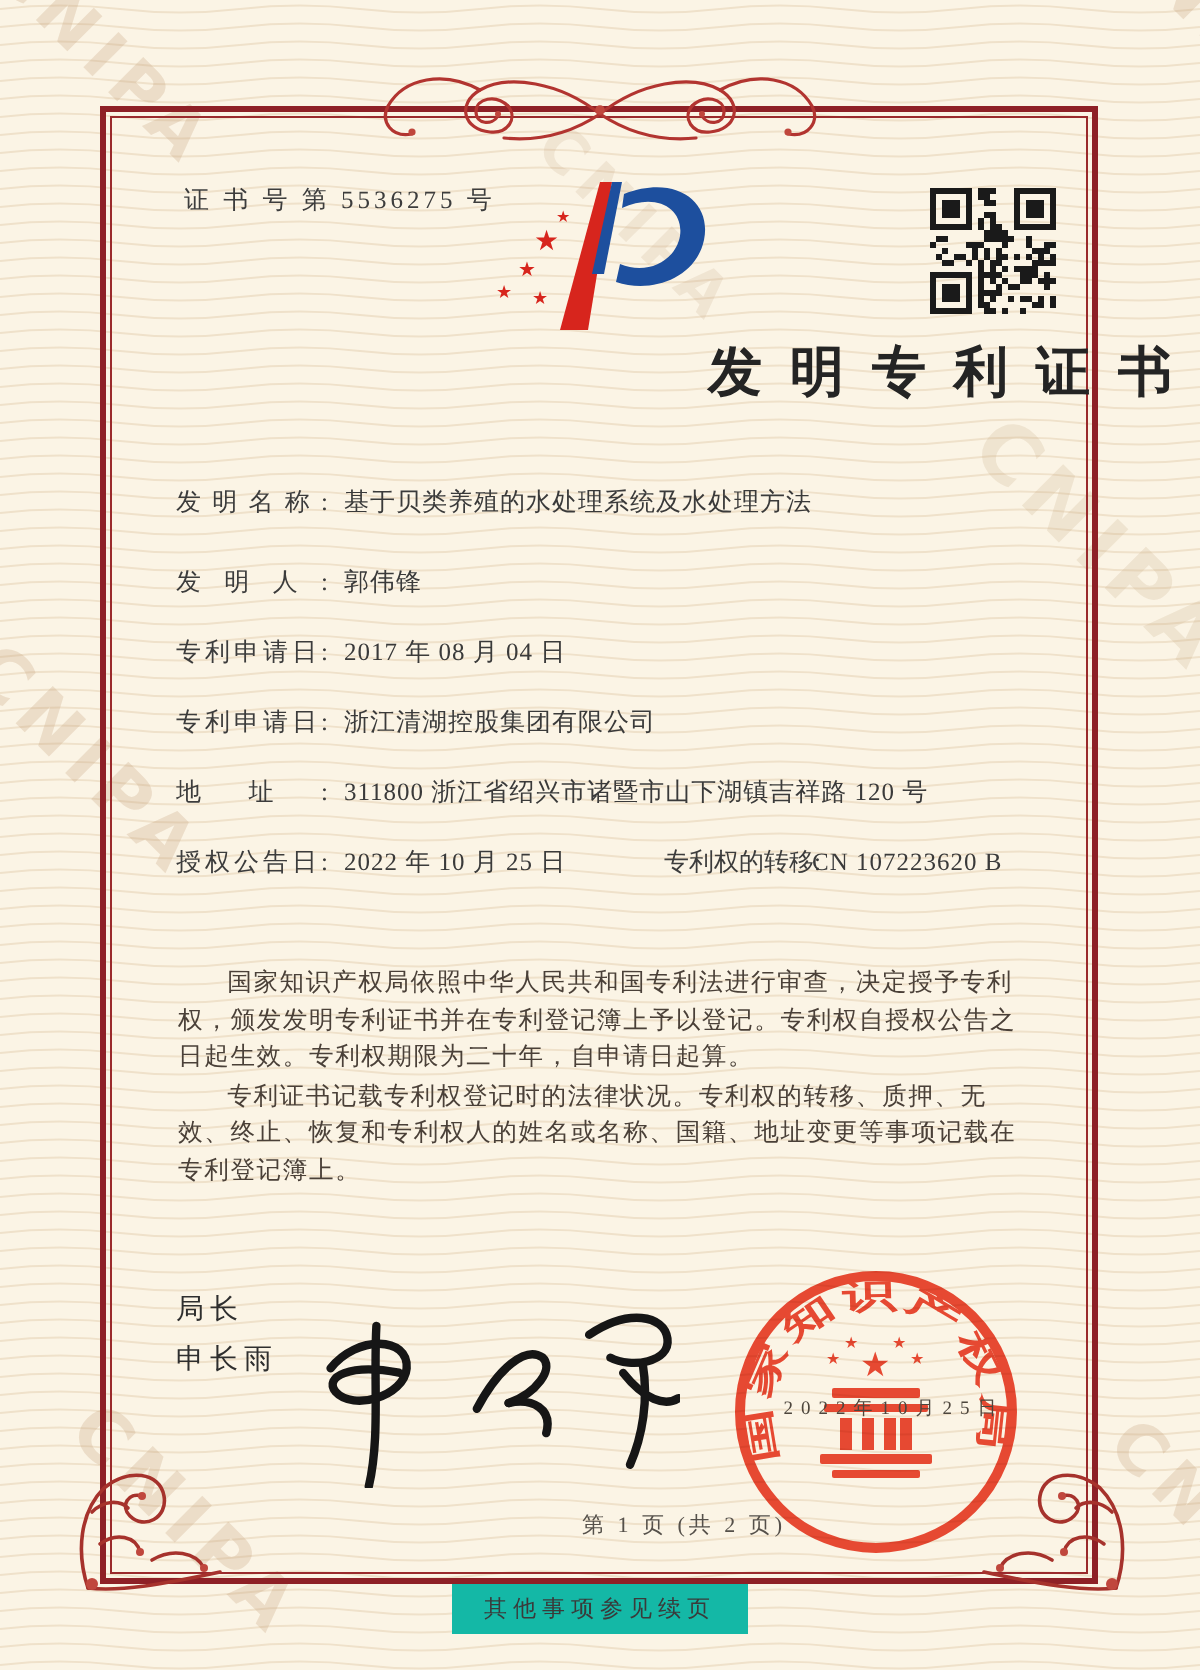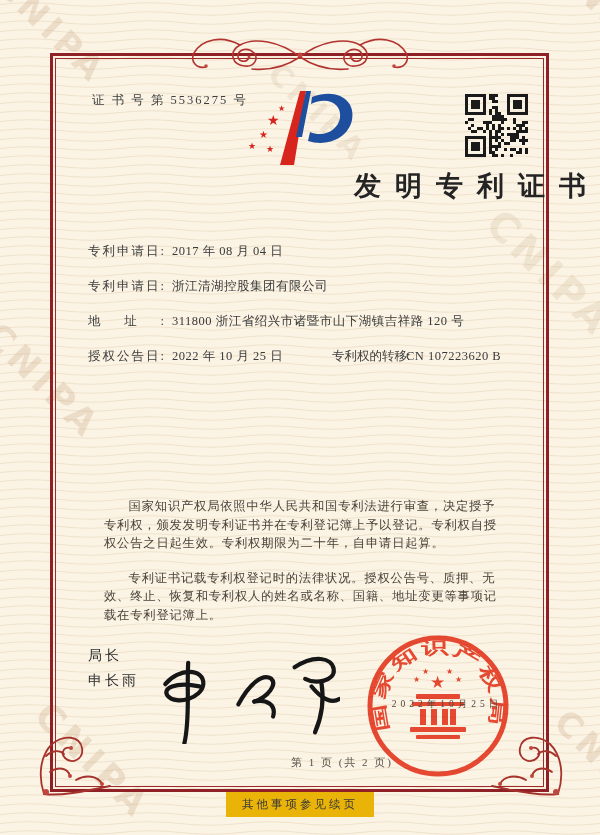--- a/index.html
+++ b/index.html
@@ -49,37 +49,37 @@
     color:#3c3c3c;
   }
   .val{margin-left:8px;color:#3a3a3a;letter-spacing:0.5px;}
   .pair2{position:absolute;left:244px;top:0;white-space:nowrap;}
   .pair2 .lbl{width:66px;}
   
   .paras{
     position:absolute;left:88px;top:481px;width:428px;
     font-size:12.3px;line-height:18.6px;letter-spacing:0.8px;color:#4a4038;
   }
-  .paras p{margin:16px;text-indent:2em;}
+  .paras p{margin:1px;text-indent:2em;}
   
   .signer{position:absolute;left:88px;top:644px;font-size:14px;line-height:25px;letter-spacing:3px;color:#2e2e2e;font-family:Liberation Mono, monospace;}
   .sig-svg{position:absolute;left:150px;top:648px;}
   
   .seal{position:absolute;left:364px;top:632px;mix-blend-mode:multiply;opacity:.93;}
   .seal-date{
     position:absolute;left:372px;top:698px;width:150px;
     font-size:9.5px;letter-spacing:4px;color:#4d463d;z-index:6;text-align:center;
   }
   .pageinfo{
     position:absolute;left:0;top:755px;width:600px;text-align:center;
     font-size:11px;letter-spacing:2px;color:#55504a;padding-left:42px;
   }
   .footnote{
     position:absolute;left:50%;top:792px;transform:translateX(-50%);
-    background:#eab308;padding:5px 16px;
+    background:#14b8a6;padding:5px 16px;
     font-size:11.5px;letter-spacing:3px;color:#3a3a3a;white-space:nowrap;
   }
   .qr{position:absolute;left:465px;top:94px;}
   .logo{position:absolute;left:234px;top:85px;}
   .orn-top{position:absolute;left:188px;top:33px;z-index:5;}
   .orn-bl{position:absolute;left:36px;top:732px;z-index:5;}
   .orn-br{position:absolute;left:488px;top:732px;z-index:5;transform:scaleX(-1);}
 </style>
 </head>
 <body>
@@ -295,40 +295,46 @@
     <rect x="0" y="14" width="7" height="1" fill="#1a1a1a"></rect>
     <rect x="0" y="20" width="7" height="1" fill="#1a1a1a"></rect>
     <rect x="0" y="15" width="1" height="5" fill="#1a1a1a"></rect>
     <rect x="6" y="15" width="1" height="5" fill="#1a1a1a"></rect>
     <rect x="2" y="16" width="3" height="3" fill="#1a1a1a"></rect>
   </svg>
 
 <div class="title">发明专利证书</div>
 
 <div class="rows">
+  <div class="row first">
+    <span class="lbl">发明名称:</span><span class="val">基于贝类养殖的水处理系统及水处理方法</span>
+  </div>
+  <div class="row">
+    <span class="lbl">发明人:</span><span class="val">郭伟锋</span>
+  </div>
   <div class="row">
     <span class="lbl">专利申请日:</span><span class="val">2017 年 08 月 04 日</span>
   </div>
   <div class="row">
     <span class="lbl">专利申请日:</span><span class="val">浙江清湖控股集团有限公司</span>
   </div>
   <div class="row">
     <span class="lbl">地址:</span><span class="val">311800 浙江省绍兴市诸暨市山下湖镇吉祥路 120 号</span>
   </div>
   <div class="row">
     <span class="lbl">授权公告日:</span><span class="val">2022 年 10 月 25 日</span>
     <span class="pair2">
       <span class="lbl">专利权的转移:</span><span class="val">CN 107223620 B</span>
     </span>
   </div>
 </div>
 
 <div class="paras">
   <p>国家知识产权局依照中华人民共和国专利法进行审查，决定授予专利权，颁发发明专利证书并在专利登记簿上予以登记。专利权自授权公告之日起生效。专利权期限为二十年，自申请日起算。</p>
-  <p>专利证书记载专利权登记时的法律状况。授权公告号、质押、无效、终止、恢复和专利权人的姓名或名称、国籍、地址变更等事项记载在专利登记簿上。</p>
+  <p>专利证书记载专利权登记时的法律状况。专利权的转移、质押、无效、终止、恢复和专利权人的姓名或名称、国籍、地址变更等事项记载在专利登记簿上。</p>
 </div>
 
 <div class="signer">
   <div>局长</div>
   <div>申长雨</div>
 </div>
 
 <svg class="sig-svg" width="190" height="96" viewBox="0 0 190 96">
   <g fill="none" stroke="#161616" stroke-width="4.2" stroke-linecap="round" transform="rotate(-3 95 48)">
     <path d="M40 12 C37 40 39 68 32 92"></path>

